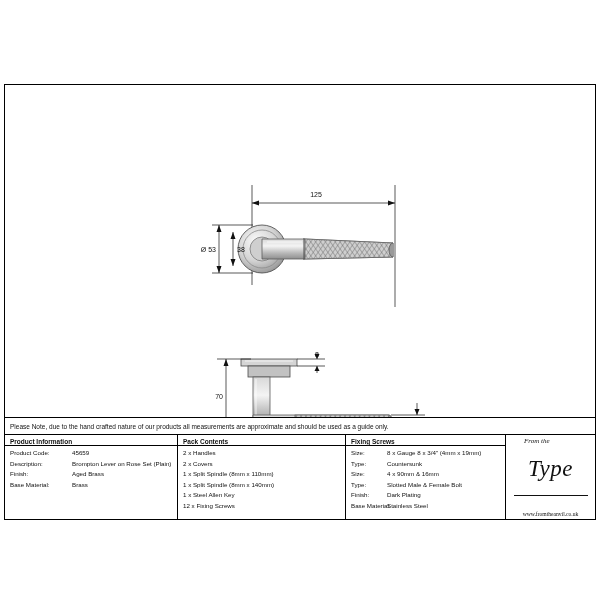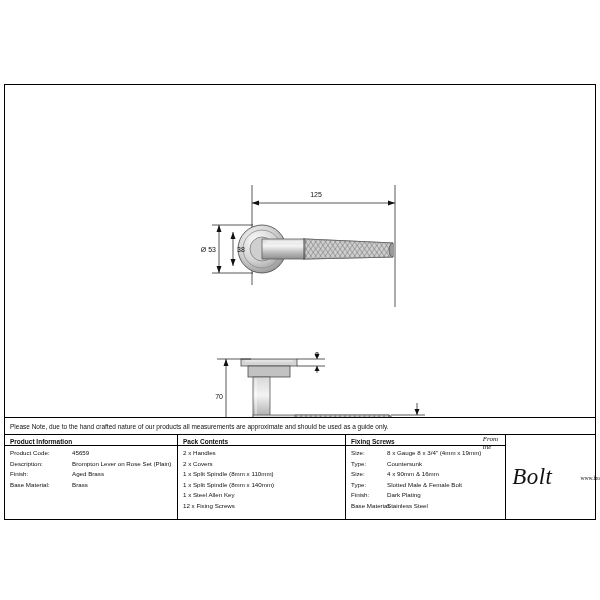--- a/index.html
+++ b/index.html
@@ -96,20 +96,21 @@
     font-size: 6.2px;
     line-height: 10.5px;
     white-space: nowrap;
   }
 
   
   .col.logo .logo-inner {
     position: absolute;
     left: 0; top: 0; right: 0; bottom: 0;
     display: flex;
+    flex-direction: column;
     align-items: center;
     justify-content: center;
     gap: 14px;
   }
   .logo-from {
     font-family: "Liberation Serif", serif;
     font-size: 7px;
     font-style: italic;
     color: #111;
     margin-bottom: -1px;
@@ -316,20 +317,20 @@
         <div class="kvrow">
           <span class="k">Base Material:</span>
           <span class="v">Stainless Steel</span>
         </div>
       </div>
     </div>
 
     <div class="col logo">
       <div class="logo-inner">
         <div class="logo-from">From the</div>
-        <div class="logo-word">Bolt</div>
+        <div class="logo-word">Type</div>
         <div class="logo-rule"></div>
         <div class="logo-url">www.fromtheanvil.co.uk</div>
       </div>
     </div>
 
   </div>
 </div>
 
 </body></html>

